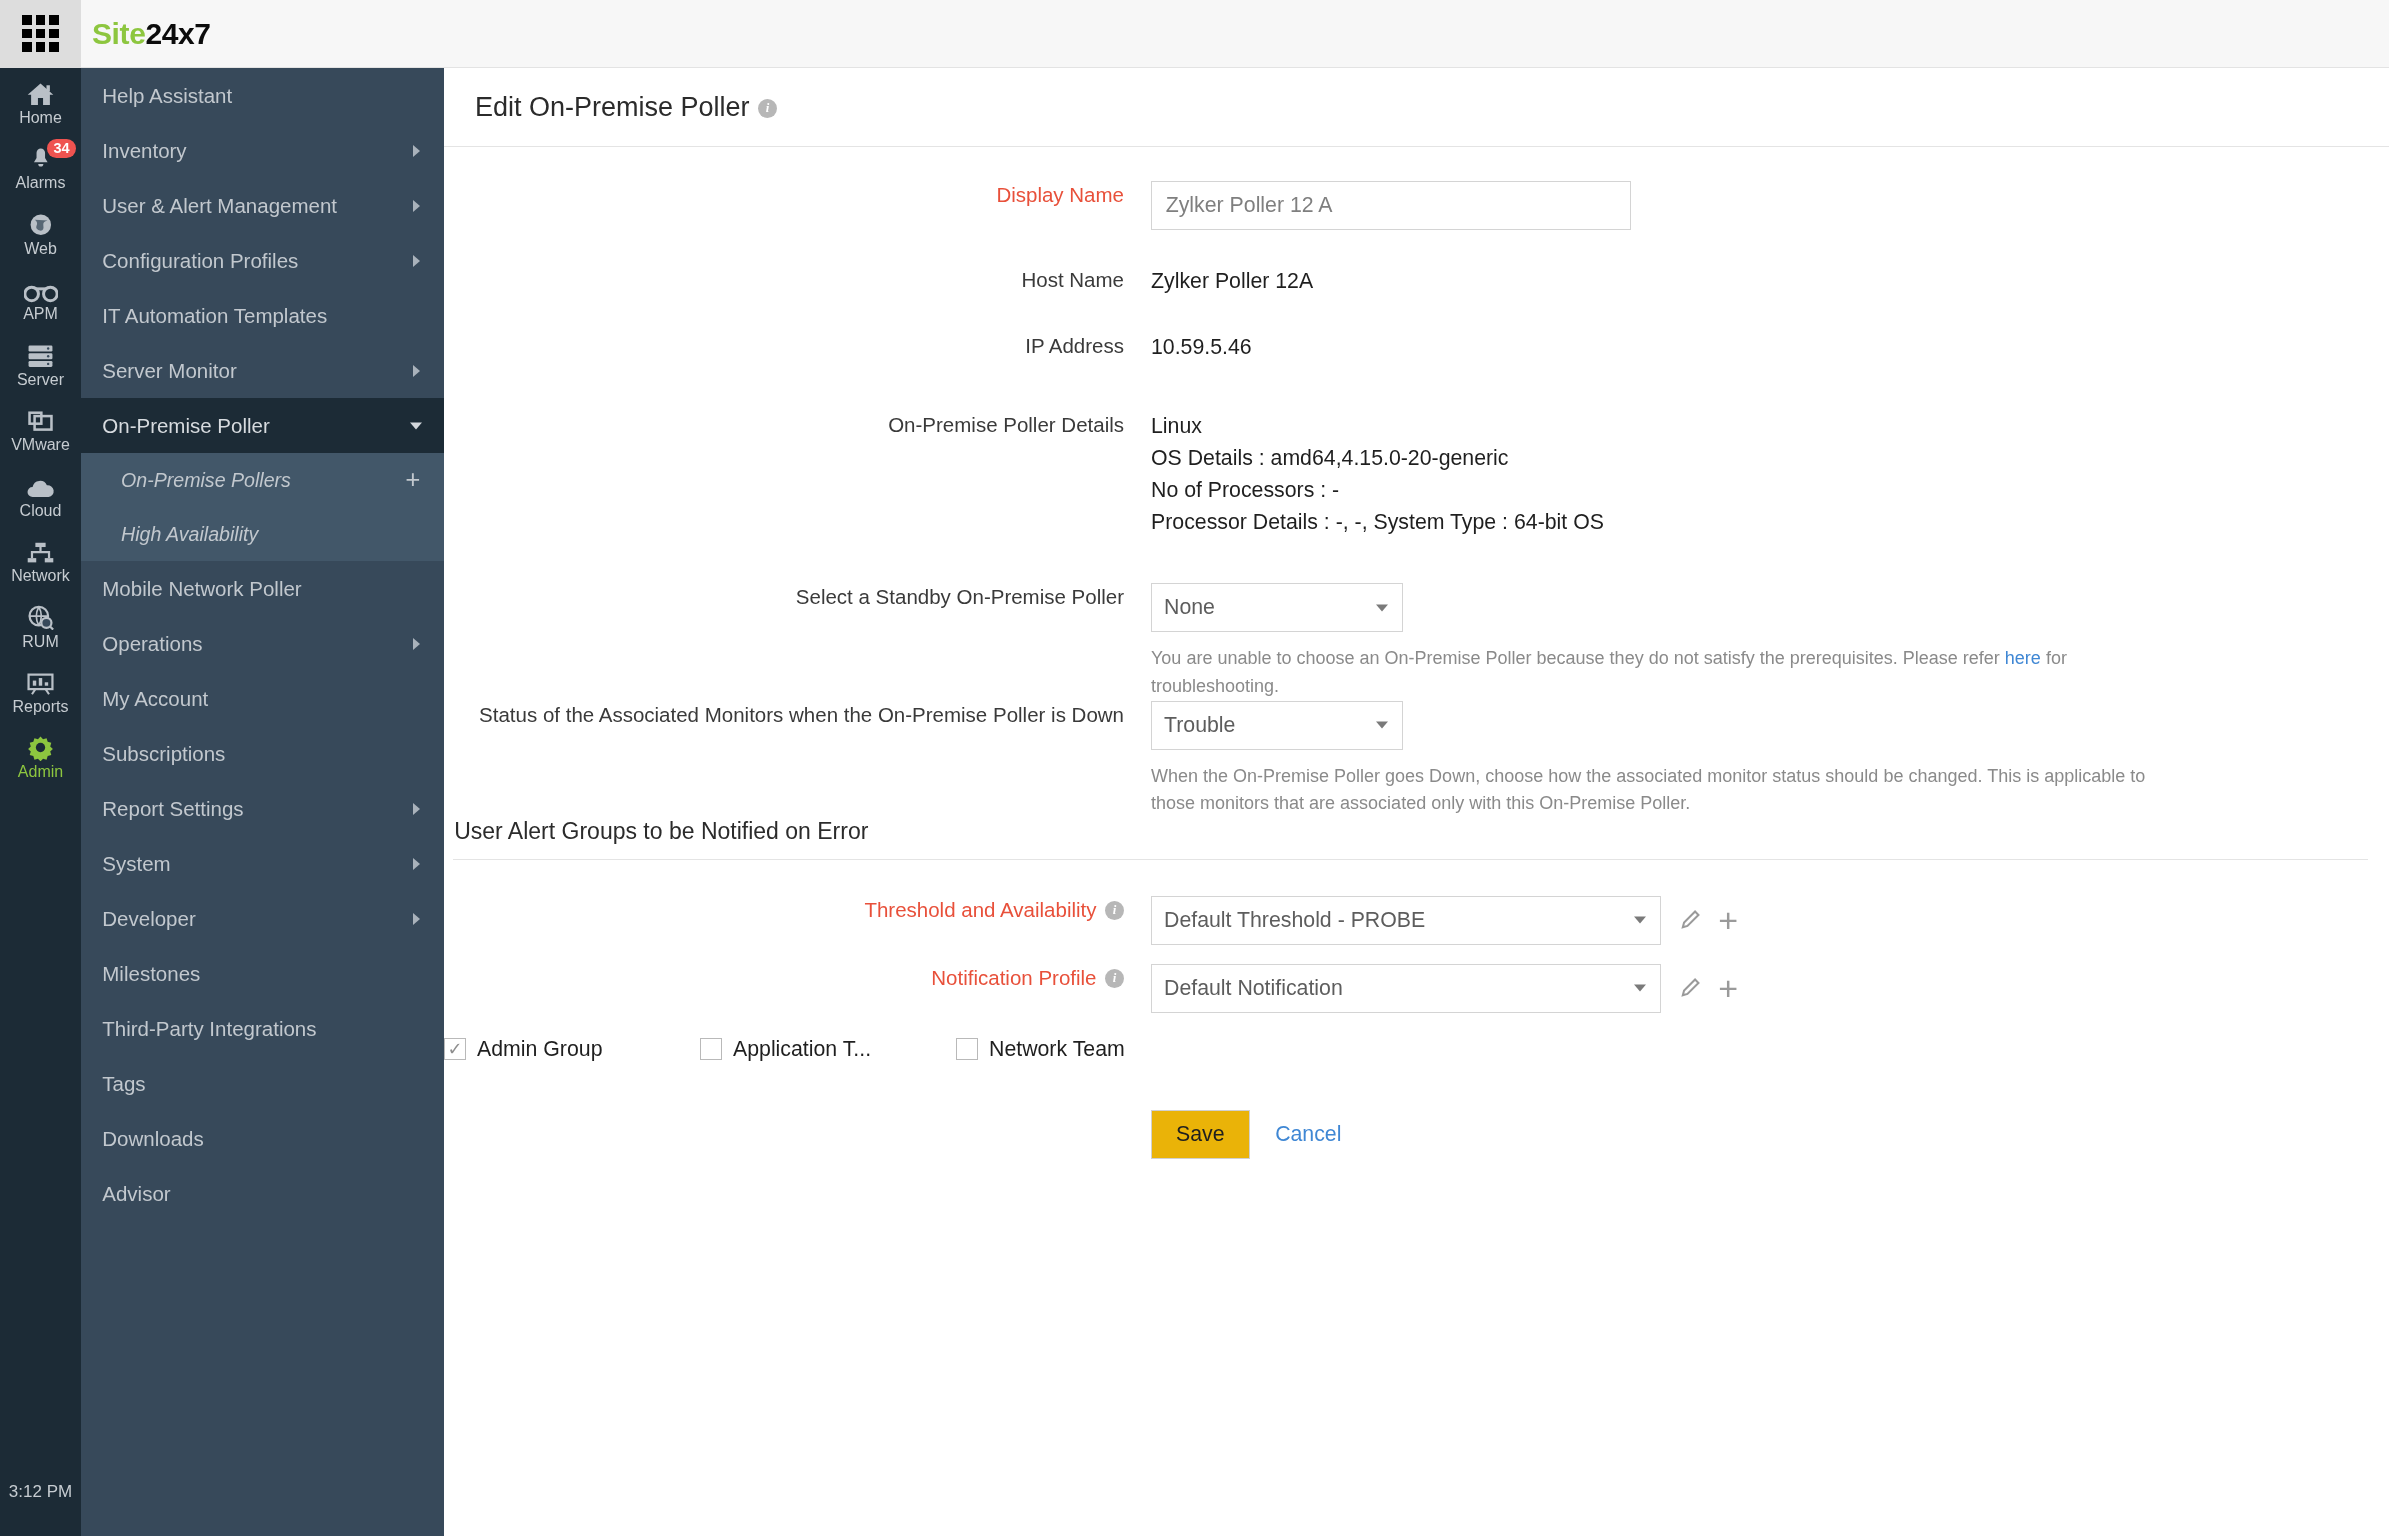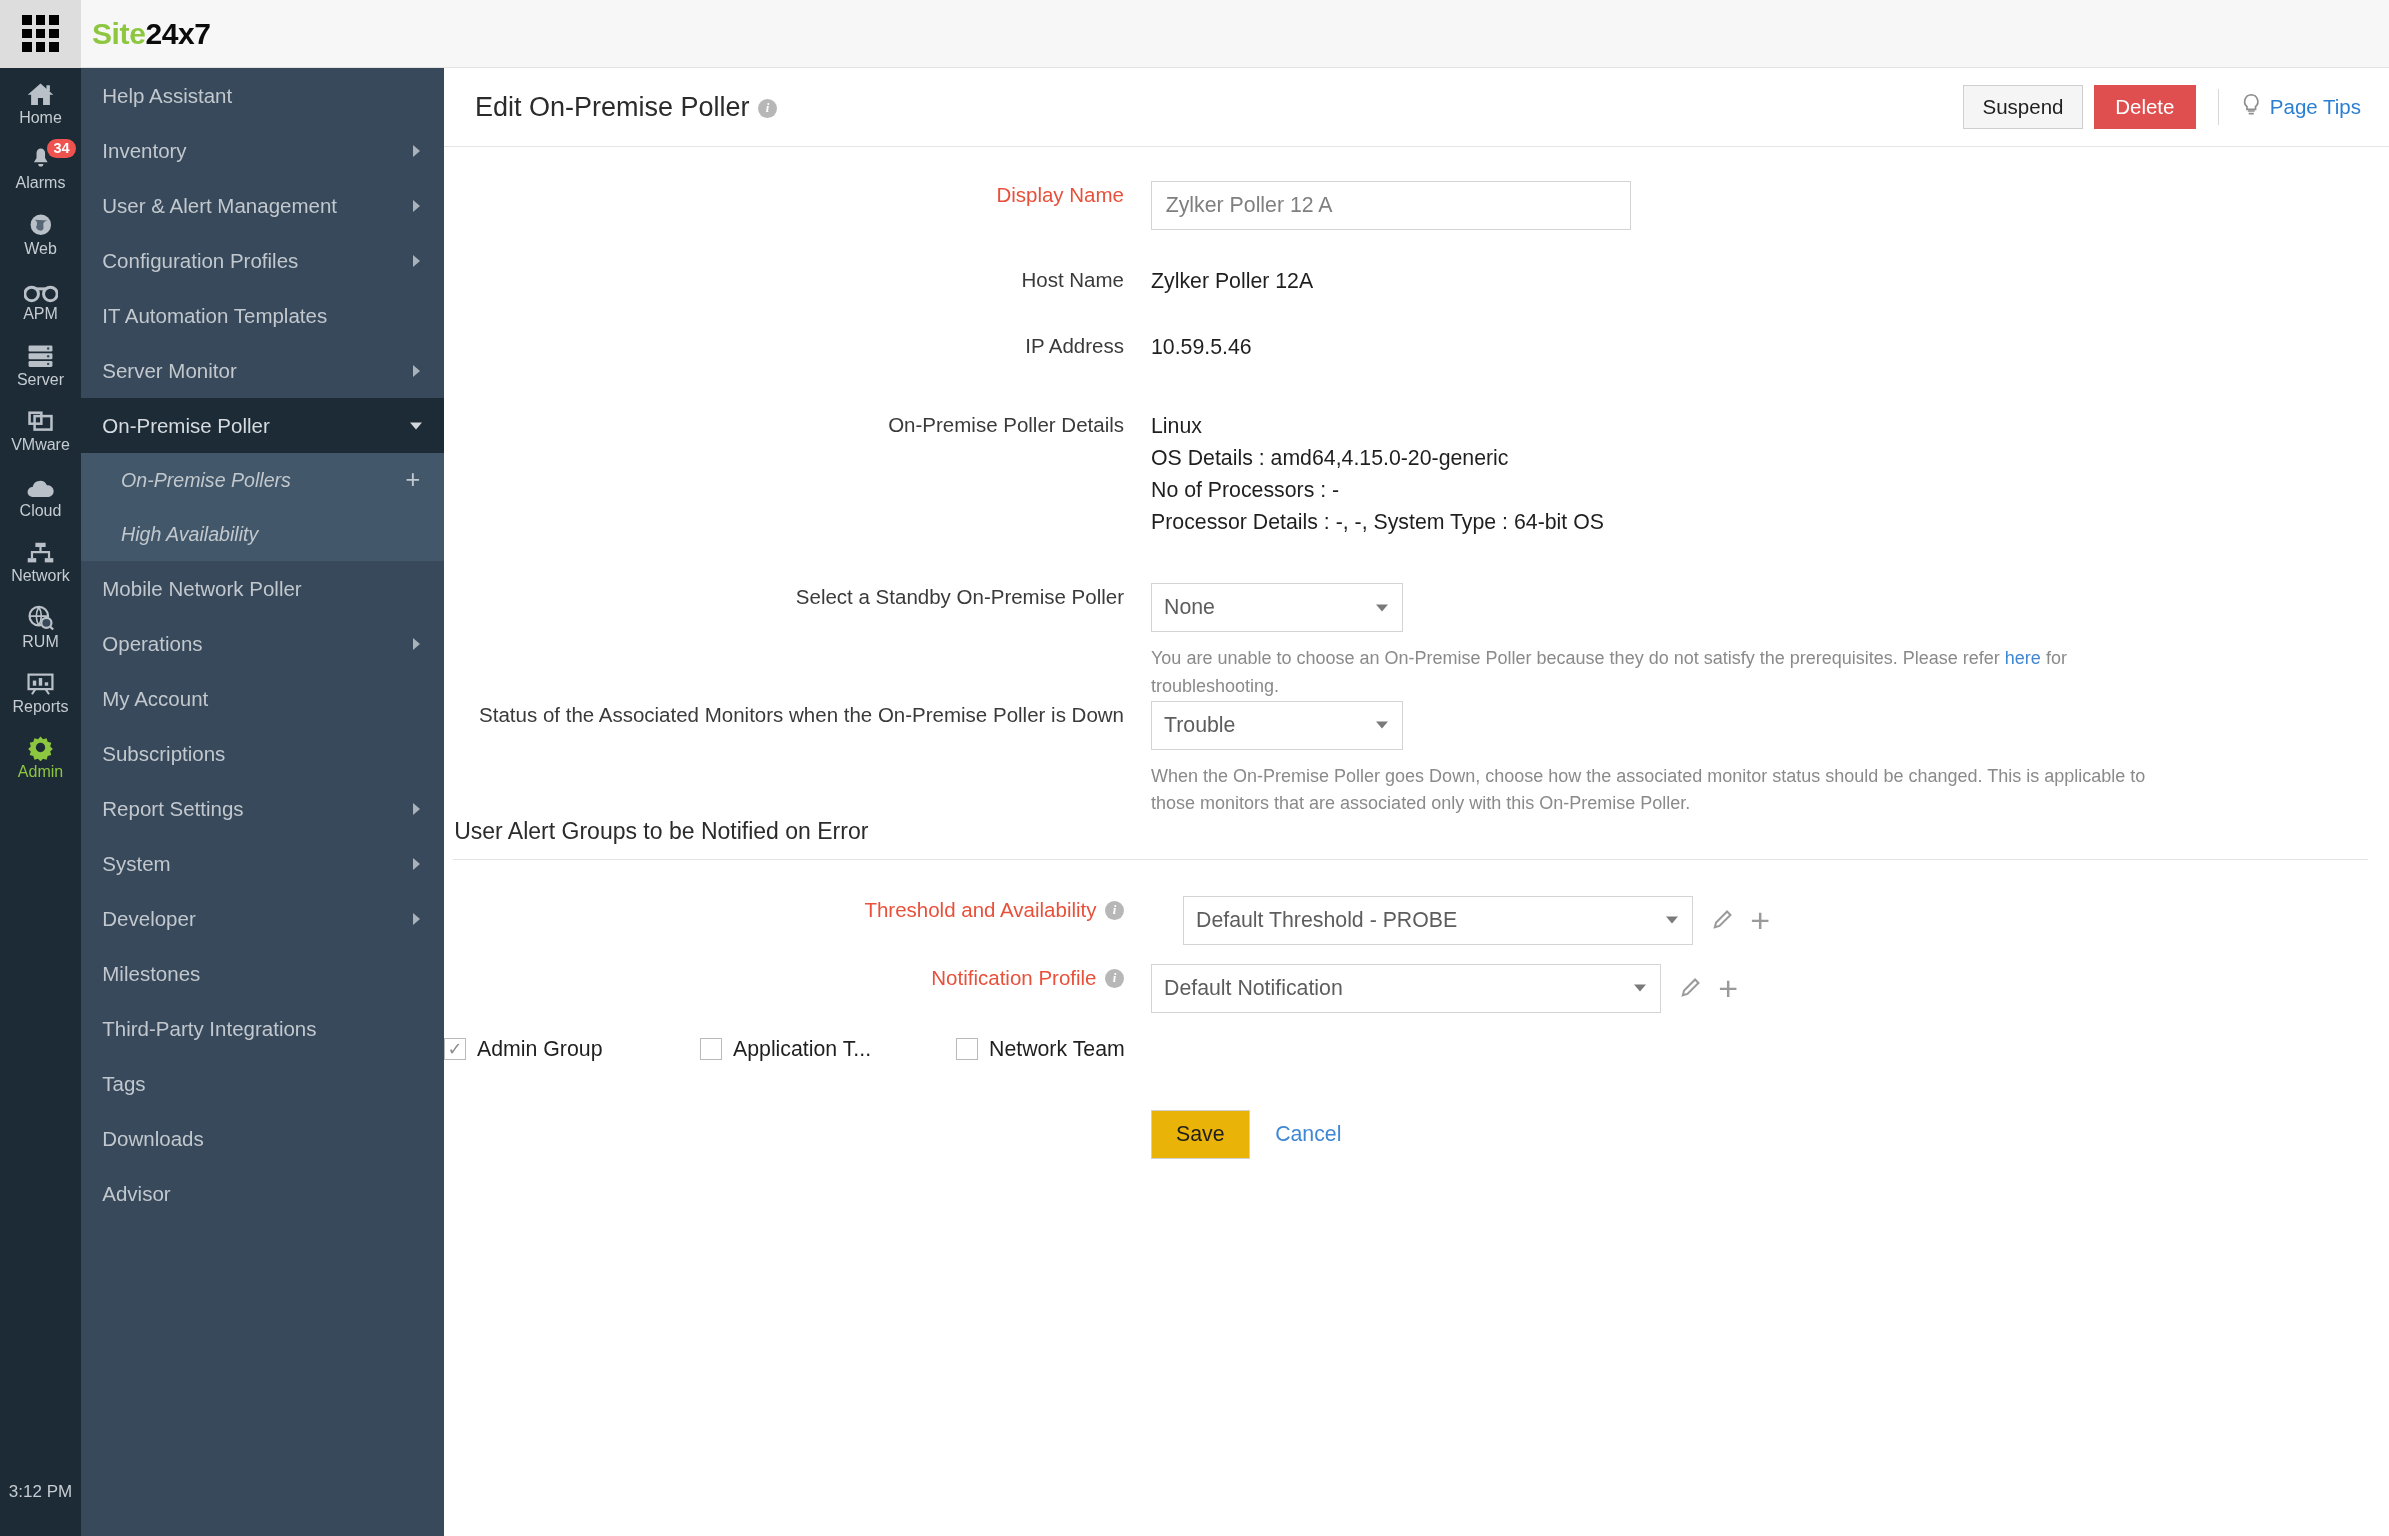--- a/index.html
+++ b/index.html
@@ -432,34 +432,20 @@
     <span>Advisor</span>
   </div>
 </div>
 
 <div class="content">
 
   <div class="page-head">
     <div class="page-title">
       <span>Edit On-Premise Poller</span><span class="info-ico">i</span>
     </div>
-    <div class="head-actions">
-      <button class="btn-suspend">Suspend</button>
-      <button class="btn-delete">Delete</button>
-      <div class="vsep"></div>
-      <div class="page-tips">
-        <span class="bulb">
-          <svg width="20.5" height="24" viewBox="0 0 24 28">
-              <path d="M12 2 a8 8 0 0 1 5 14 v3 H7 v-3 A8 8 0 0 1 12 2 Z" fill="none" stroke="#8e8e8e" stroke-width="2"></path>
-              <path d="M8 21 h8 M9 24 h6" stroke="#8e8e8e" stroke-width="2"></path>
-            </svg>
-        </span>
-        <span>Page Tips</span>
-      </div>
-    </div>
   </div>
 
   <div class="form">
 
     <div class="row" style="margin-top:34px;">
       <div class="lbl req">Display Name</div>
       <div class="fld">
         <div class="txtinput">Zylker Poller 12 A</div>
       </div>
     </div>
@@ -504,21 +490,21 @@
         </div>
         <div class="helptext">When the On-Premise Poller goes Down, choose how the associated monitor status should be changed. This is applicable to those monitors that are associated only with this On-Premise Poller.</div>
       </div>
     </div>
 
     <div style="padding-left:8.5px;">
       <div class="section-title">User Alert Groups to be Notified on Error</div>
       <div class="section-hr"></div>
     </div>
 
-    <div class="row" style="margin-top:36px;gap:32px;">
+    <div class="row" style="margin-top:36px;">
       <div class="lbl req">
         <span>Threshold and Availability</span><span class="info-ico">i</span>
       </div>
       <div class="fld" style="display:flex; align-items:center;">
         <div class="sel sel-lg">
           <span>Default Threshold - PROBE</span>
           <span class="car"></span>
         </div>
         <span class="iconbtn" style="margin-left:10.2px;">
           <svg width="22" height="22" viewBox="0 0 26 26">

